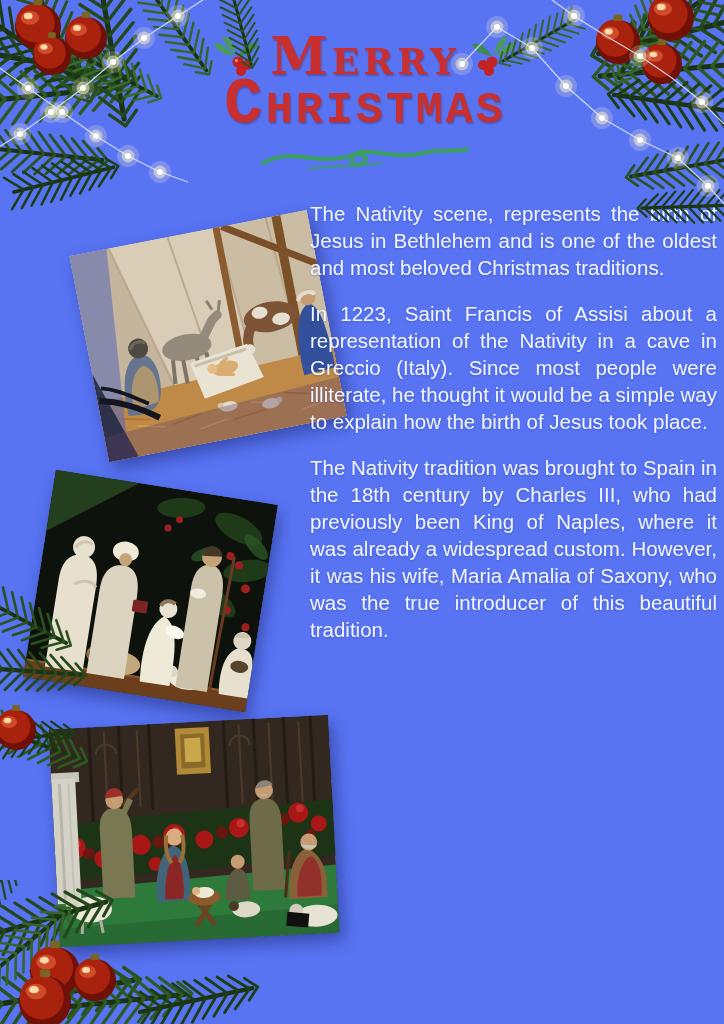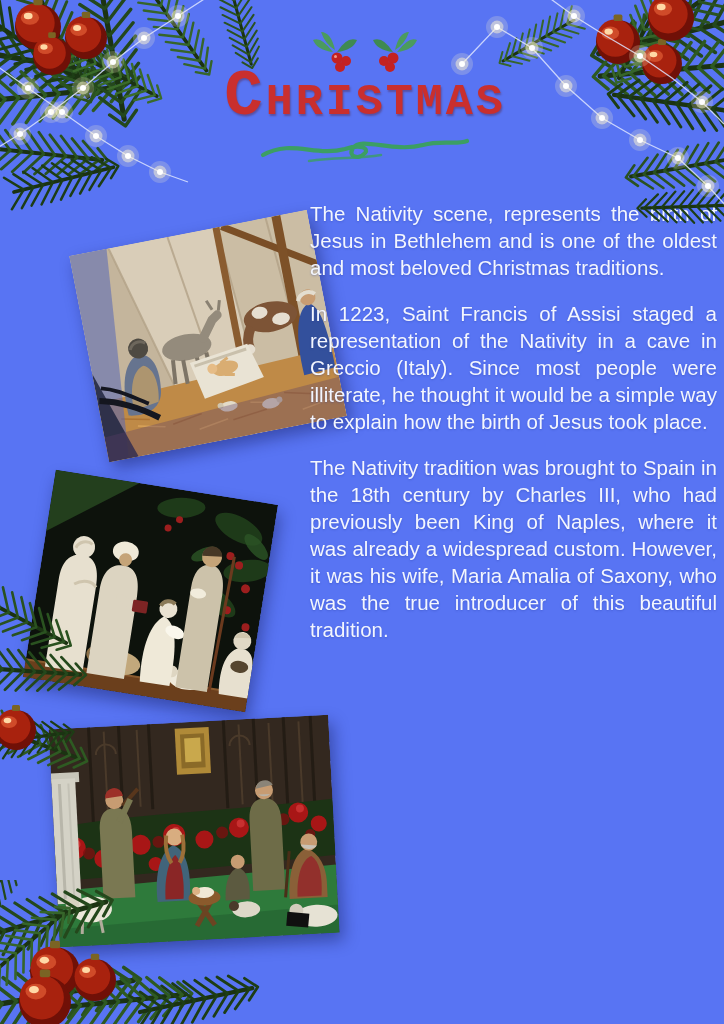--- a/index.html
+++ b/index.html
@@ -67,20 +67,21 @@
           <path d="M22,20 Q18,2 8,2 Q12,14 22,20 Z"></path>
           <path d="M24,22 Q34,6 44,10 Q40,20 24,22 Z" fill="#3f8a52"></path>
         </g>
         <g fill="#c32222">
           <circle cx="24" cy="28" r="5.5"></circle>
             <circle cx="33" cy="31" r="5"></circle>
             <circle cx="27" cy="37" r="5"></circle>
         </g>
         <circle cx="22.5" cy="26.5" r="1.5" fill="#ef9a8a"></circle>
       </svg>
+      <span class="word-merry">Merry</span>
       <svg width="48" height="44" viewBox="0 0 48 44">
         <g transform="scale(-1,1) translate(-48,0)">
           <g fill="#4b9b5e">
             <path d="M20,22 Q8,6 0,10 Q4,20 20,22 Z"></path>
             <path d="M22,20 Q18,2 8,2 Q12,14 22,20 Z"></path>
             <path d="M24,22 Q34,6 44,10 Q40,20 24,22 Z" fill="#3f8a52"></path>
           </g>
           <g fill="#c32222">
             <circle cx="24" cy="28" r="5.5"></circle>
               <circle cx="33" cy="31" r="5"></circle>
@@ -309,21 +310,21 @@
       <ellipse cx="188" cy="190" rx="14" ry="8" fill="#ddd8c8"></ellipse>
       <circle cx="176" cy="186" r="5" fill="#4a3a2a"></circle>
       <ellipse cx="258" cy="200" rx="21" ry="11" fill="#e6e2d4"></ellipse>
       <circle cx="238" cy="194" r="7" fill="#d2ccbc"></circle>
       <rect x="228" y="196" width="22" height="14" fill="#101010" transform="rotate(8 239 203)"></rect>
     </svg>
   </figure>
 
   <main class="article">
     <p>The Nativity scene, represents the birth of Jesus in Bethlehem and is one of the oldest and most beloved Christmas traditions.</p>
-    <p>In 1223, Saint Francis of Assisi staged a representation of the Nativity in a cave in Greccio (Italy). Since most people were illiterate, he thought it would be a simple way to explain how the birth of Jesus took place.</p>
+    <p>In 1223, Saint Francis of Assisi about a representation of the Nativity in a cave in Greccio (Italy). Since most people were illiterate, he thought it would be a simple way to explain how the birth of Jesus took place.</p>
     <p>The Nativity tradition was brought to Spain in the 18th century by Charles III, who had previously been King of Naples, where it was already a widespread custom. However, it was his wife, Maria Amalia of Saxony, who was the true introducer of this beautiful tradition.</p>
   </main>
 
   <svg class="deco tl" width="330" height="230" viewBox="0 0 330 230">
     <g>
       <use href="#frond" transform="translate(-18,52) rotate(10) scale(1.8)" stroke="#24481c" stroke-width="2"></use>
       <use href="#frond" transform="translate(-22,102) rotate(-6) scale(1.7)" stroke="#2e5a22" stroke-width="2"></use>
       <use href="#frond" transform="translate(-16,16) rotate(34) scale(1.5)" stroke="#1d3d15" stroke-width="2"></use>
       <use href="#frond" transform="translate(34,-14) rotate(64) scale(1.5)" stroke="#2a5220" stroke-width="2"></use>
       <use href="#frond" transform="translate(100,-18) rotate(80) scale(1.7)" stroke="#24481c" stroke-width="2"></use>

